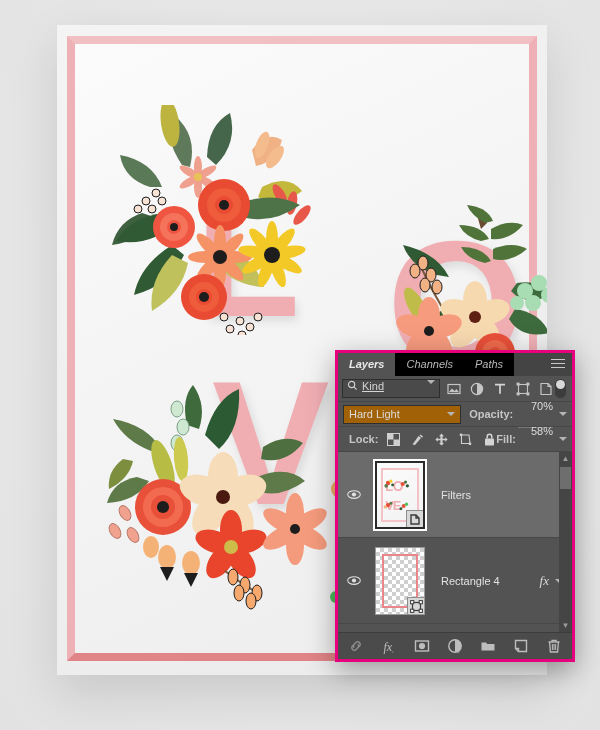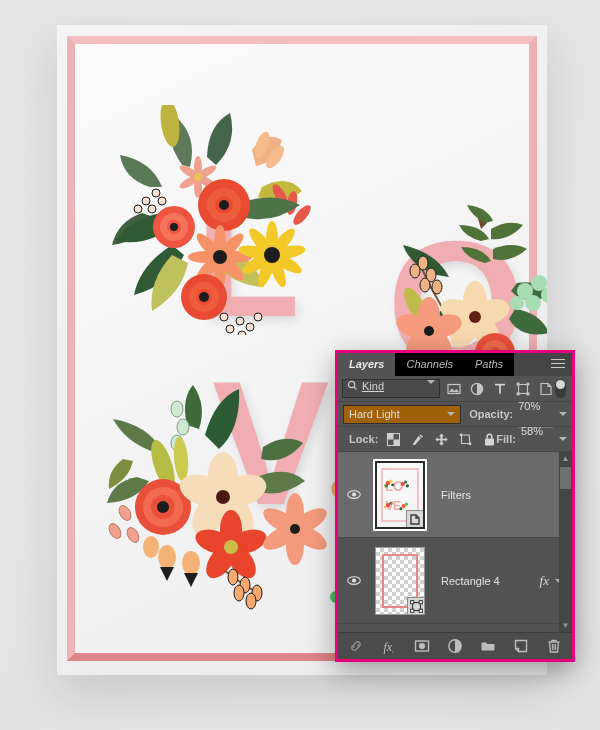--- a/index.html
+++ b/index.html
@@ -113,21 +113,21 @@
     display:flex; align-items:center; height:25px; padding:0 5px;
     background:#535353; border-bottom:1px solid #474747;
   }
   #blend-select {
     display:flex; align-items:center; width:128px; height:19px;
     background:#a16207; border:1px solid #2e2e2e; padding:0 5px; cursor:pointer;
   }
   #blend-select .sel-label { flex:1; color:#dcdcdc; font-size:11px; }
   .row-label { color:#c6c6c6; font-size:11px; margin-left:8px;font-weight:bold; }
   .num-field {
-    width:38px; text-align:left; color:#dcdcdc; font-size:11px;
+    width:38px; text-align:right; color:#dcdcdc; font-size:11px;
     border-bottom:1px solid #7a7a7a; margin-left:5px; padding-bottom:15px;
     cursor:text;
   }
   .lock-icons { display:flex; align-items:center; gap:11px; margin-left:9px; }
   .lk { width:13px; height:13px; cursor:pointer; }
 
   
   #layer-list {
     position:relative; height:180px; background:#535353; overflow:hidden;
   }

